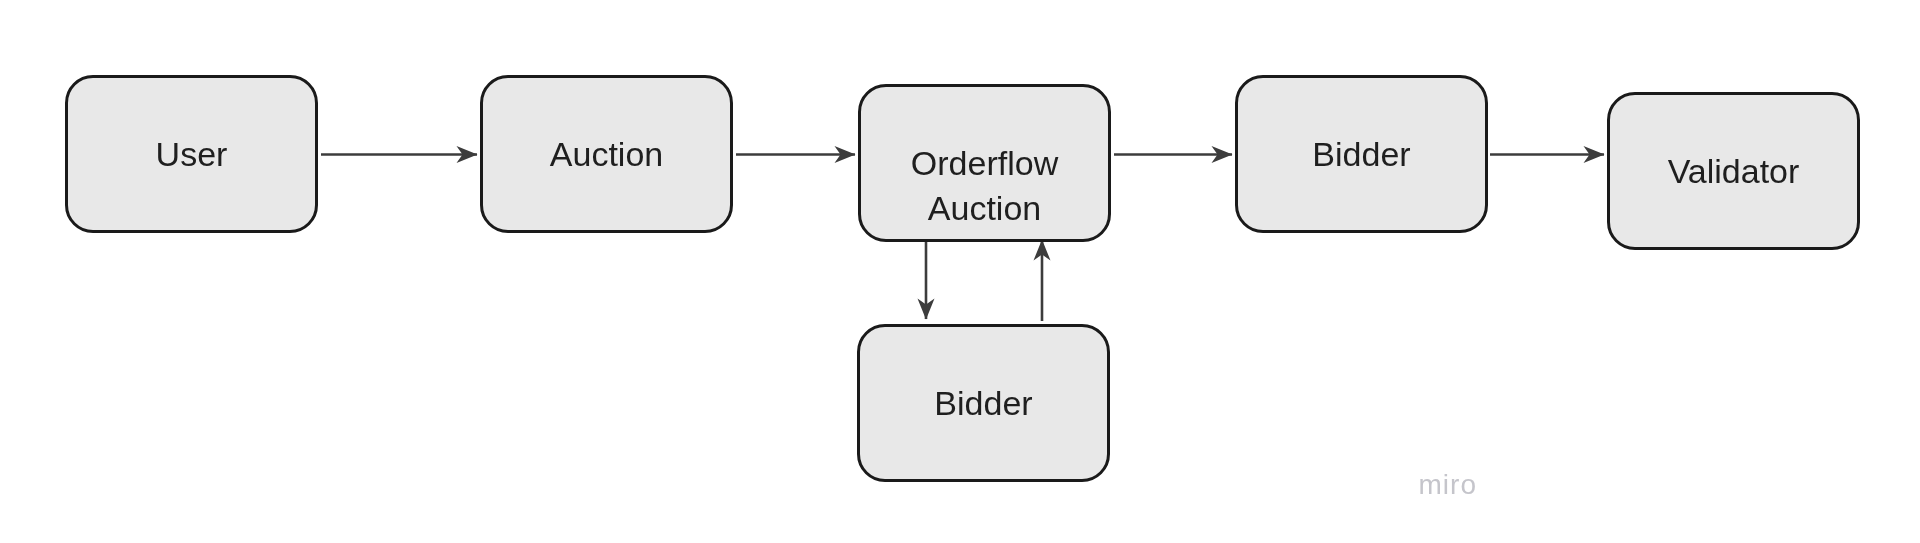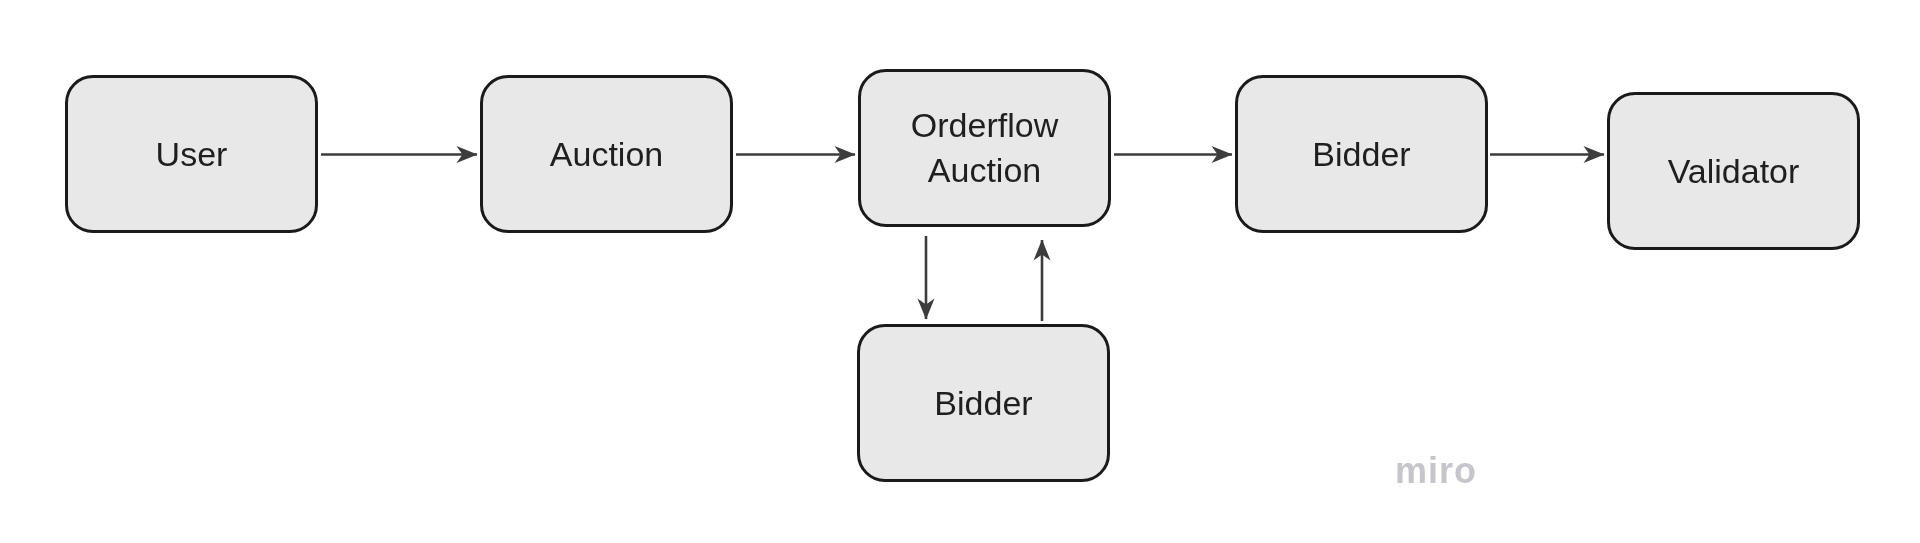--- a/index.html
+++ b/index.html
@@ -41,35 +41,35 @@
     text-align: center;
     padding: 8px 26px;
     font-size: 34px;
     line-height: 1.32;
     color: var(--text-color);
     cursor: default;
     user-select: none;
   }
   #node-user      { left: 65px;   top: 75px;  }
   #node-wallet    { left: 480px;  top: 75px;  }
-  #node-orderflow { left: 858px;  top: 69px;  }
+  #node-orderflow { left: 858px;  top: 84px; align-items: flex-end;  }
   #node-builder   { left: 1235px; top: 75px;  }
   #node-validator { left: 1607px; top: 75px; margin-top: 17px;  }
   #node-bidder    { left: 857px;  top: 324px; }
   .edge-line {
     stroke: var(--arrow-color);
     stroke-width: 2.6;
     fill: none;
   }
   .watermark {
     position: absolute;
     right: 43px;
-    bottom: 54px;
-    font-size: 36px;
-    font-weight: 700;
+    bottom: 44px;
+    font-size: 28px;
+    font-weight: 400;
     letter-spacing: 1px;
     line-height: 1;
     color: var(--watermark-color);
     user-select: none;
   }
 </style>
 </head>
 <body>
 
 <div class="canvas">

